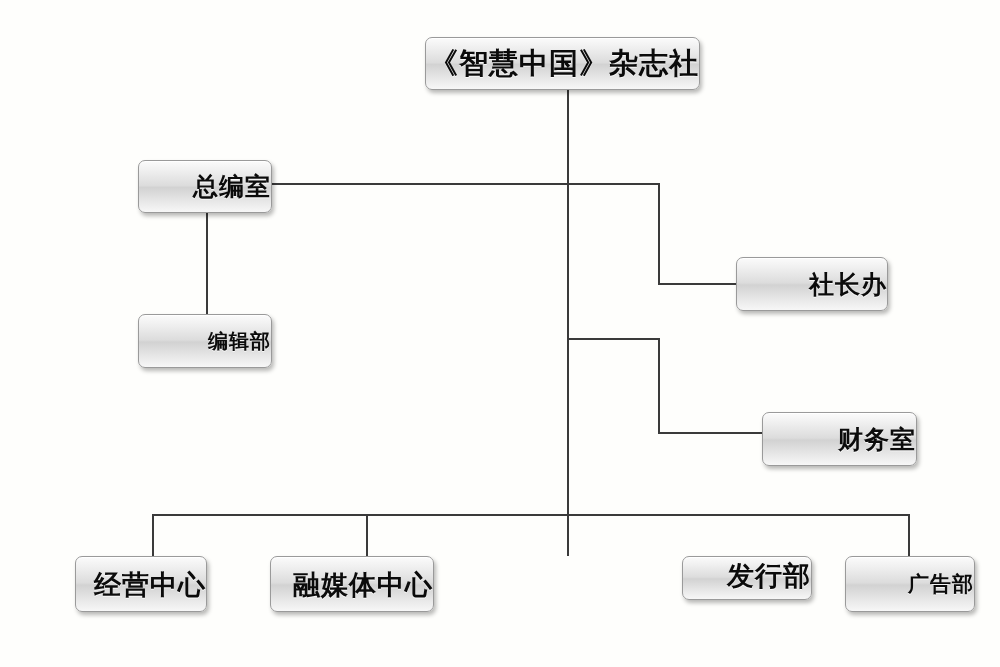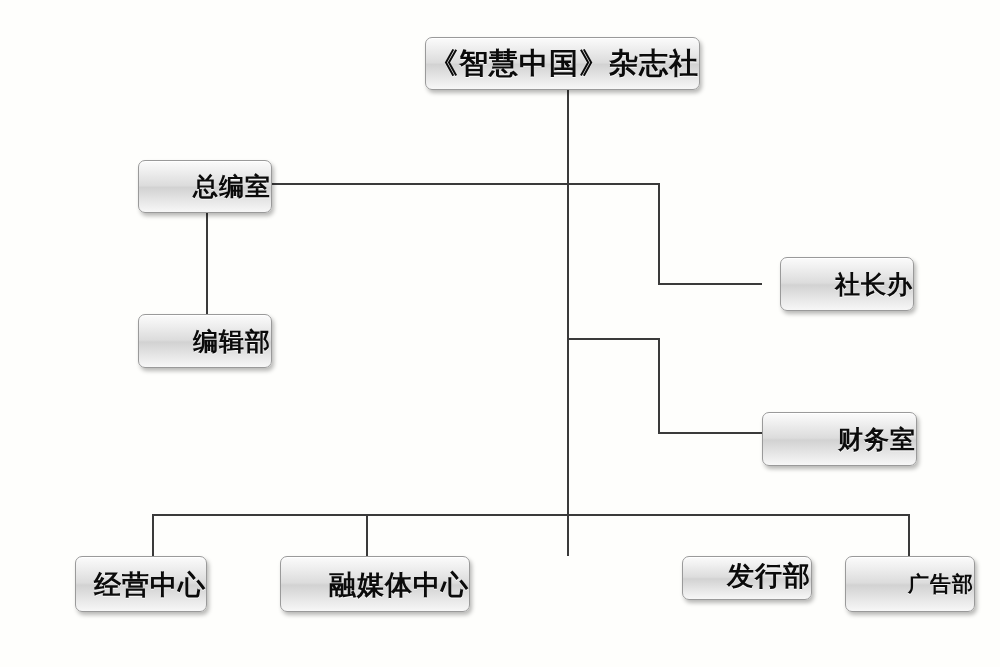--- a/index.html
+++ b/index.html
@@ -52,26 +52,26 @@
     white-space: nowrap;
   }
   .node-label {
     display: block;
     line-height: 1;
   }
 
   
   #node-root      { left: 425px; top: 37px;  width: 275px; height: 53px; font-size: 29px; }
   #node-chief     { left: 138px; top: 160px; width: 134px; height: 53px; font-size: 25px; }
-  #node-editorial { left: 138px; top: 314px; width: 134px; height: 54px; font-size: 25px; padding-left: 38px; }
-  #node-director  { left: 780px; top: 257px; width: 134px; height: 54px; font-size: 25px; }
+  #node-editorial { left: 138px; top: 314px; width: 134px; height: 54px; font-size: 20px; padding-left: 38px; }
+  #node-director  { left: 736px; top: 257px; width: 152px; height: 54px; font-size: 25px; }
   #node-finance   { left: 762px; top: 412px; width: 155px; height: 54px; font-size: 25px; }
 
   #node-operations { left: 75px;  top: 556px; width: 132px; height: 56px; font-size: 27px; }
-  #node-media      { left: 280px; top: 556px; width: 190px; height: 56px; font-size: 27px; }
+  #node-media      { left: 270px; top: 556px; width: 164px; height: 56px; font-size: 27px; }
   #node-info       { left: 495px; top: 556px; width: 150px; height: 56px; font-size: 27px; }
   #node-distrib    { left: 682px; top: 556px; width: 130px; height: 44px; font-size: 27px; font-family: Liberation Mono, monospace; }
   #node-ads        { left: 845px; top: 556px; width: 130px; height: 56px; font-size: 21px; }
 </style>
 </head>
 <body>
 
 <div id="chart">
 
   <div class="line v" style="left:567px; top:90px; height:466px;"></div>

